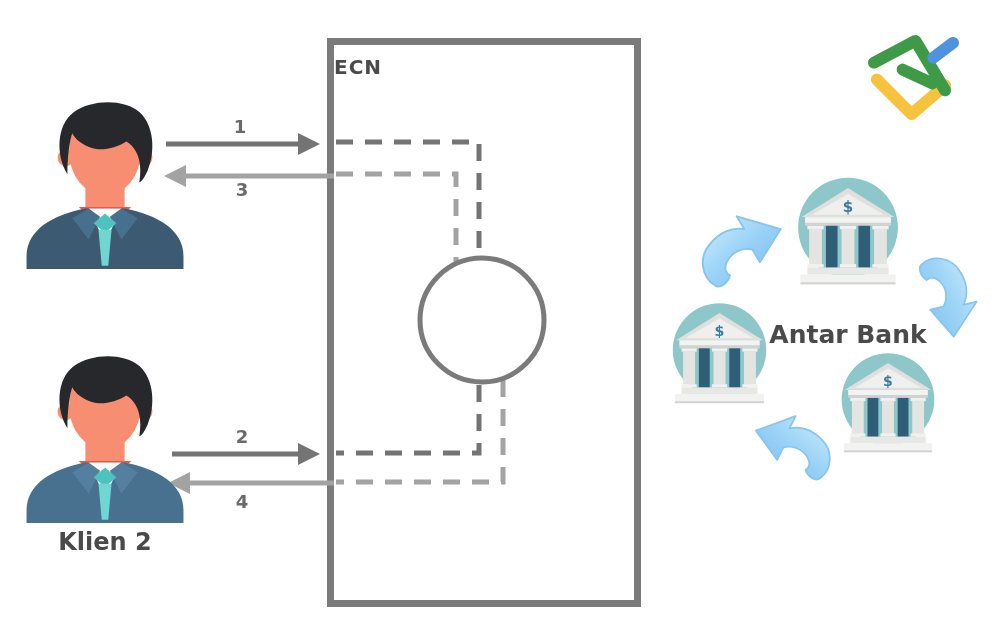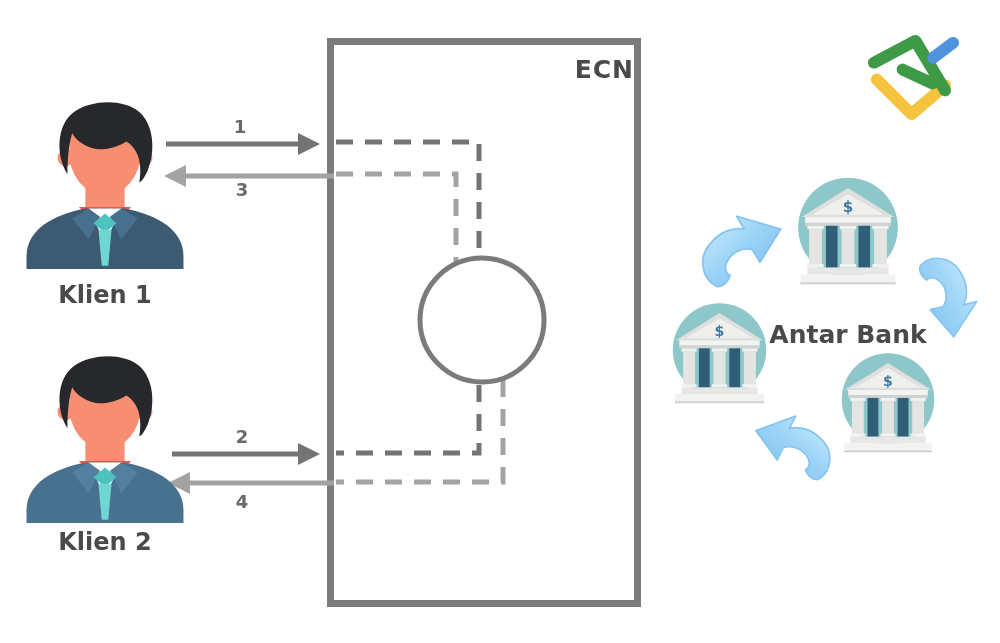--- a/index.html
+++ b/index.html
@@ -5,22 +5,22 @@
   html,body{margin:0;padding:0;background:#ffffff;}
   .canvas{
     position:relative;width:1000px;height:643px;background:#ffffff;overflow:hidden;
     font-family:"DejaVu Sans","Liberation Sans",sans-serif;
   }
   .ecn-box{
     position:absolute;left:327px;top:38px;width:314px;height:569px;
     border:7px solid #7b7b7b;box-sizing:border-box;background:transparent;
   }
   .ecn-title{
-    position:absolute;left:0;top:10px;width:100%;text-align:right;
-    font-size:25px;font-weight:bold;color:#4a4a4a;letter-spacing:1px;
+    position:absolute;left:0;top:10px;width:100%;text-align:left;
+    font-size:20px;font-weight:bold;color:#4a4a4a;letter-spacing:1px;
   }
   .overlay{position:absolute;left:0;top:0;width:1000px;height:643px;pointer-events:none;}
   .flow-num{
     position:absolute;transform:translate(-50%,-50%);
     font-size:18px;font-weight:bold;color:#6a6a6a;
   }
   .avatar{position:absolute;width:164px;height:170px;}
   .avatar-1{left:23px;top:99px;--suit:#3d5a73;--lapel:#47708e;}
   .avatar-2{left:23px;top:353px;--suit:#47718f;--lapel:#53809f;}
   .avatar{--skin:#f78e71;--tie:#4ec2be;--tie2:#6fd6d1;}
@@ -139,21 +139,20 @@
   </svg>
 
   <span class="flow-num" style="left:240px;top:126px;">1</span>
   <span class="flow-num" style="left:242px;top:189px;">3</span>
   <span class="flow-num" style="left:242px;top:436px;">2</span>
   <span class="flow-num" style="left:242px;top:501px;">4</span>
 
   <svg class="avatar avatar-1" viewBox="0 0 100 104">
     <use href="#person-sym" xlink:href="#person-sym"></use>
   </svg>
-  <div class="client-label label-1">Klien 1</div>
 
   <svg class="avatar avatar-2" viewBox="0 0 100 104">
     <use href="#person-sym" xlink:href="#person-sym"></use>
   </svg>
   <div class="client-label label-2">Klien 2</div>
 
   <div>
     <svg class="bank bank-top" viewBox="0 0 100 104">
       <use href="#bank-sym" xlink:href="#bank-sym"></use>
     </svg>

